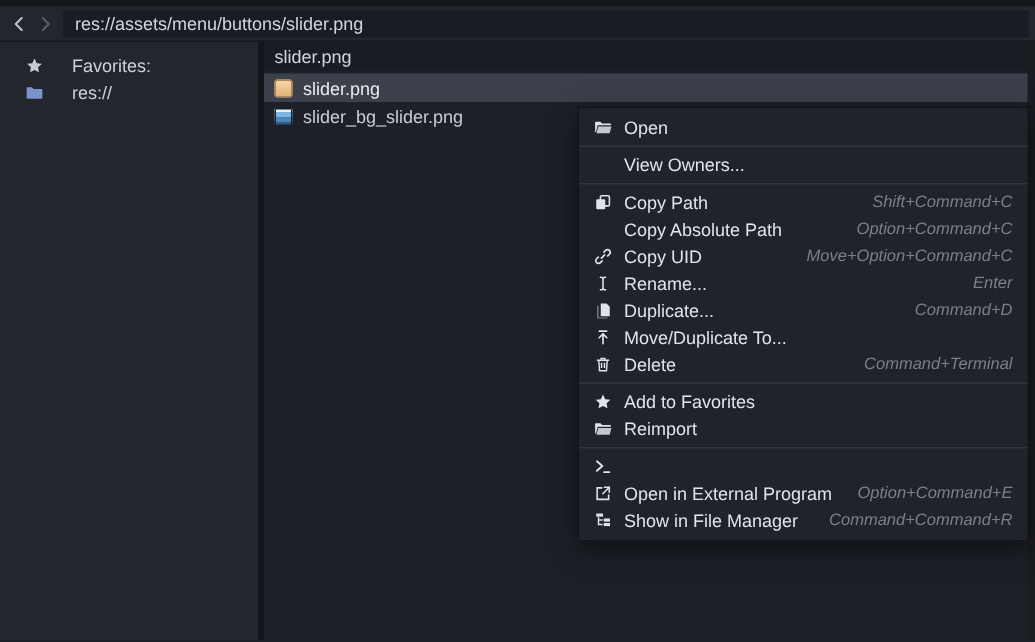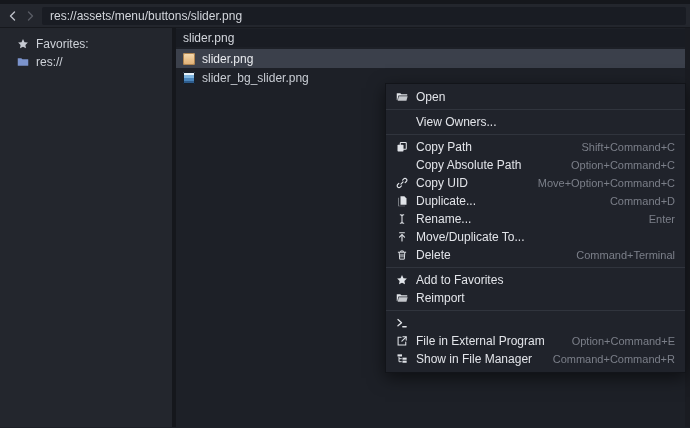--- a/index.html
+++ b/index.html
@@ -12,47 +12,47 @@
   .toolbar { height:24px; background:#23262d; display:flex; align-items:center;
              border-bottom:1px solid #16181d; padding-left:4px; }
   .navbtn { width:17px; height:18px; display:flex; align-items:center; justify-content:center; }
   .navbtn svg { display:block; }
   .pathfield { flex:1; height:18px; margin:0 4px 0 4px; background:#191c23; border-radius:2px;
                display:flex; align-items:center; padding-left:8px; font-size:12px; color:#d3d6dc; }
 
   
   .body { display:flex; height:399px; }
   .sidebar { width:172px; background:#23262d; padding-top:7px; }
-  .side-item { height:18px; display:flex; align-items:center; gap:7px; padding-left:16px;
+  .side-item { height:18px; display:flex; align-items:center; gap:19px; padding-left:16px;
                font-size:12px; color:#ced2d9; }
   .vdivider { width:4px; background:#15171c; }
   .main { flex:1; background:#1d2027; position:relative; }
   .rightstrip { width:5px; background:#1a1c22; }
 
   .searchfield { height:18px; margin:1px 0 0 0; background:#191c23;
                  display:flex; align-items:center; padding-left:7px; font-size:12px; color:#d3d6dc; }
   .filelist { margin-top:2px; }
   .file-row { height:19px; display:flex; align-items:center; gap:7px; padding-left:7px;
               font-size:12px; color:#c9cdd4; }
   .file-row.selected { background:#3b404b; color:#e9ebef; }
   .thumb { width:12px; height:12px; border-radius:2px; flex:0 0 auto; }
   .thumb-tan  { background:linear-gradient(180deg,#f6ddb4,#eac28c 55%,#dfb077);
                 box-shadow:inset 0 0 0 1px #b08550; }
   .thumb-blue { background:linear-gradient(180deg,#e8f3fa 0 22%,#7fb6e0 22% 48%,#4a86bd 48% 76%,#2e5c8c 76% 100%);
                 box-shadow:inset 0 0 0 1px #16202c; border-radius:1px; }
 
   
-  .menu { position:absolute; left:385px; top:83px; width:301px; background:#20232b;
+  .menu { position:absolute; left:385px; top:71px; width:301px; background:#20232b;
           border:1px solid #121419; box-shadow:0 5px 16px rgba(0,0,0,.55); padding:4px 0; }
   .menu-item { height:18px; display:flex; align-items:center; padding:0 10px 0 9px; gap:8px; }
   .mi-icon { width:13px; height:13px; flex:0 0 auto; display:flex; align-items:center;
              justify-content:center; color:#e0e3e8; }
   .mi-icon svg { display:block; }
   .mi-label { font-size:12px; color:#e2e4e9; white-space:nowrap; }
-  .mi-shortcut { margin-left:auto; font-size:11px; color:#7b7f89; white-space:nowrap; }
+  .mi-shortcut { margin-left:auto; font-size:11px; color:#7b7f89; white-space:nowrap;font-style:italic; }
   .menu-sep { height:1px; background:#30343d; margin:3px 0; }
 
   .icon-star { color:#c6cad2; }
   .icon-folder-blue { color:#7b93cc; }
 </style>
 </head>
 <body>
 
 <div class="app">
   <div class="topstrip"></div>
@@ -151,39 +151,39 @@
               <path d="M7.2 11.9l-1.5 1.5a2.4 2.4 0 01-3.4-3.4l1.5-1.5"></path>
             </g>
           </svg>
         </span>
         <span class="mi-label">Copy UID</span>
         <span class="mi-shortcut">Move+Option+Command+C</span>
       </div>
       <div class="menu-item">
         <span class="mi-icon">
           <svg width="12" height="12" viewBox="0 0 16 16">
-            <path fill="currentColor" d="M6 1.8h5.2L14 4.6V13H6z"></path>
-            <path fill="currentColor" opacity=".5" d="M4 3.8v10.4h8V15H2.8V3.8z"></path>
-          </svg>
-        </span>
-        <span class="mi-label">Duplicate...</span>
-        <span class="mi-shortcut">Command+D</span>
-      </div>
-      <div class="menu-item">
-        <span class="mi-icon">
-          <svg width="12" height="12" viewBox="0 0 16 16">
             <g fill="none" stroke="currentColor" stroke-width="1.4" stroke-linecap="round">
               <path d="M8 3.1v9.8"></path>
               <path d="M5.7 2.4c1.6 0 2.3.8 2.3.8s.7-.8 2.3-.8"></path>
               <path d="M5.7 13.6c1.6 0 2.3-.8 2.3-.8s.7.8 2.3.8"></path>
             </g>
           </svg>
         </span>
         <span class="mi-label">Rename...</span>
         <span class="mi-shortcut">Enter</span>
+      </div>
+      <div class="menu-item">
+        <span class="mi-icon">
+          <svg width="12" height="12" viewBox="0 0 16 16">
+            <path fill="currentColor" d="M6 1.8h5.2L14 4.6V13H6z"></path>
+            <path fill="currentColor" opacity=".5" d="M4 3.8v10.4h8V15H2.8V3.8z"></path>
+          </svg>
+        </span>
+        <span class="mi-label">Duplicate...</span>
+        <span class="mi-shortcut">Command+D</span>
       </div>
       <div class="menu-item">
         <span class="mi-icon">
           <svg width="12" height="12" viewBox="0 0 16 16">
             <g fill="none" stroke="currentColor" stroke-width="1.5" stroke-linecap="round" stroke-linejoin="round">
               <path d="M8 13.4V5"></path>
               <path d="M4.6 8.2L8 4.8l3.4 3.4"></path>
               <path d="M4.8 2.4h6.4"></path>
             </g>
           </svg>
@@ -236,21 +236,21 @@
       <div class="menu-item">
         <span class="mi-icon">
           <svg width="12" height="12" viewBox="0 0 16 16">
             <g fill="none" stroke="currentColor" stroke-width="1.4" stroke-linecap="round">
               <path d="M13 9.3V13.2H2.8V3h4"></path>
               <path d="M9.2 2.4h4.4v4.4"></path>
               <path d="M13.3 2.7L7.8 8.2"></path>
             </g>
           </svg>
         </span>
-        <span class="mi-label">File in External Program</span>
+        <span class="mi-label">Open in External Program</span>
         <span class="mi-shortcut">Option+Command+E</span>
       </div>
       <div class="menu-item">
         <span class="mi-icon">
           <svg width="12" height="12" viewBox="0 0 16 16">
             <g fill="none" stroke="currentColor" stroke-width="1.3">
               <path d="M4 5v6.6h3.6"></path>
               <path d="M4 7.6h3.6"></path>
             </g>
             <rect x="2" y="1.8" width="6" height="2.8" fill="currentColor"></rect>

